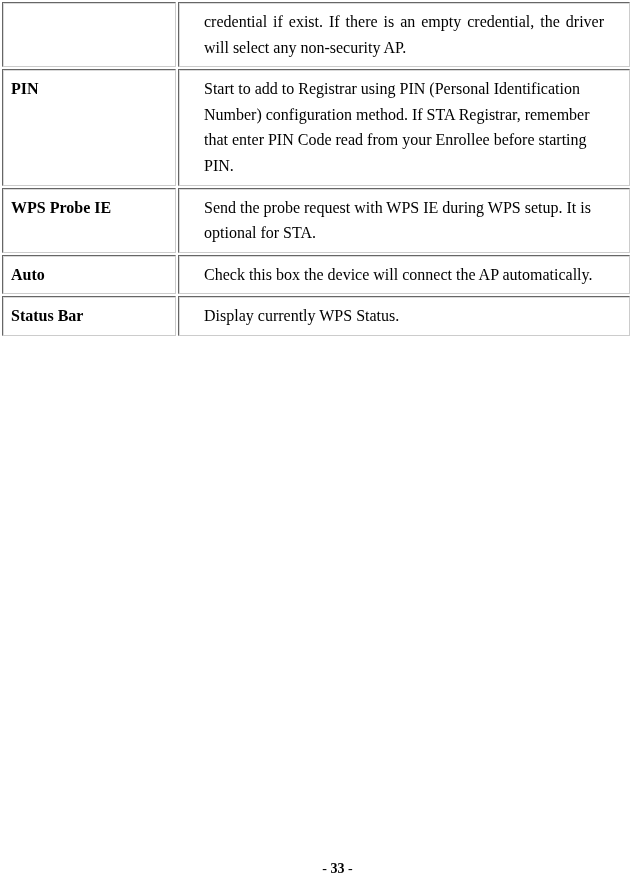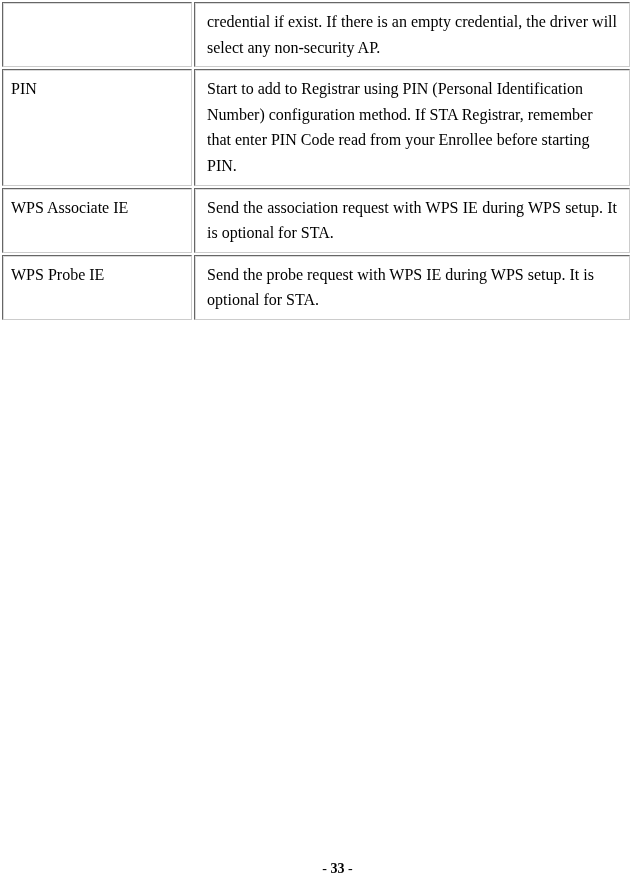--- a/index.html
+++ b/index.html
@@ -32,28 +32,28 @@
       width: 100%;
       table-layout: fixed;
     }
     td {
       border: 1px solid #999;
       border-top-color: #666;
       border-left-color: #666;
       border-right-color: #ccc;
       border-bottom-color: #ccc;
       box-shadow: inset 1px 1px 0 rgba(0,0,0,0.15);
-      padding: 6px 12px;
+      padding: 6px 25px;
       vertical-align: top;
       line-height: 1.6;
       margin-left: 44px;
     }
     .term {
-      width: 190px;
-      font-weight: normal;
+      width: 174px;
+      font-weight: bold;
       padding-left: 8px;
     }
     .desc {
       width: auto;
     }
     .justify {
       text-align: justify;
       text-justify: inter-word;
     }
     .page-number {
@@ -75,26 +75,30 @@
       <tbody>
         <tr>
           <td class="term"></td>
           <td class="desc justify">credential if exist. If there is an empty credential, the driver will select any non-security AP.</td>
         </tr>
         <tr>
           <td class="term">PIN</td>
           <td class="desc">Start to add to Registrar using PIN (Personal Identification Number) configuration method. If STA Registrar, remember that enter PIN Code read from your Enrollee before starting PIN.</td>
         </tr>
         <tr>
-          <td class="term">WPS Associate IE</td>
-          <td class="desc justify">Send the association request with WPS IE during WPS setup. It is optional for STA.</td>
+          <td class="term">WPS Probe IE</td>
+          <td class="desc">Send the probe request with WPS IE during WPS setup. It is optional for STA.</td>
         </tr>
         <tr>
-          <td class="term">WPS Probe IE</td>
-          <td class="desc">Send the probe request with WPS IE during WPS setup. It is optional for STA.</td>
+          <td class="term">Auto</td>
+          <td class="desc justify">Check this box the device will connect the AP automatically.</td>
+        </tr>
+        <tr>
+          <td class="term">Status Bar</td>
+          <td class="desc">Display currently WPS Status.</td>
         </tr>
       </tbody>
     </table>
   </div>
   <div class="page-number">
     <span>- </span><span class="num">33</span><span> -</span>
   </div>
 </div>
 
 </body></html>

